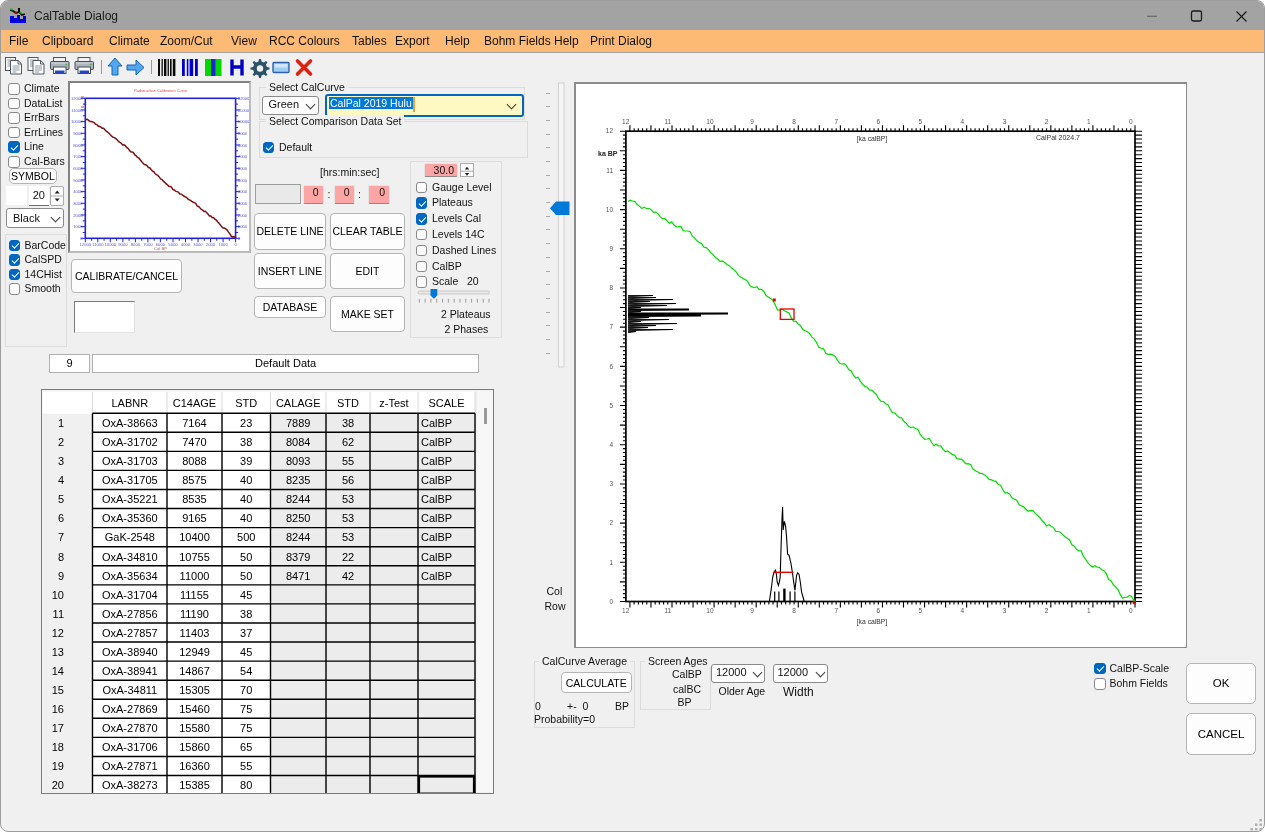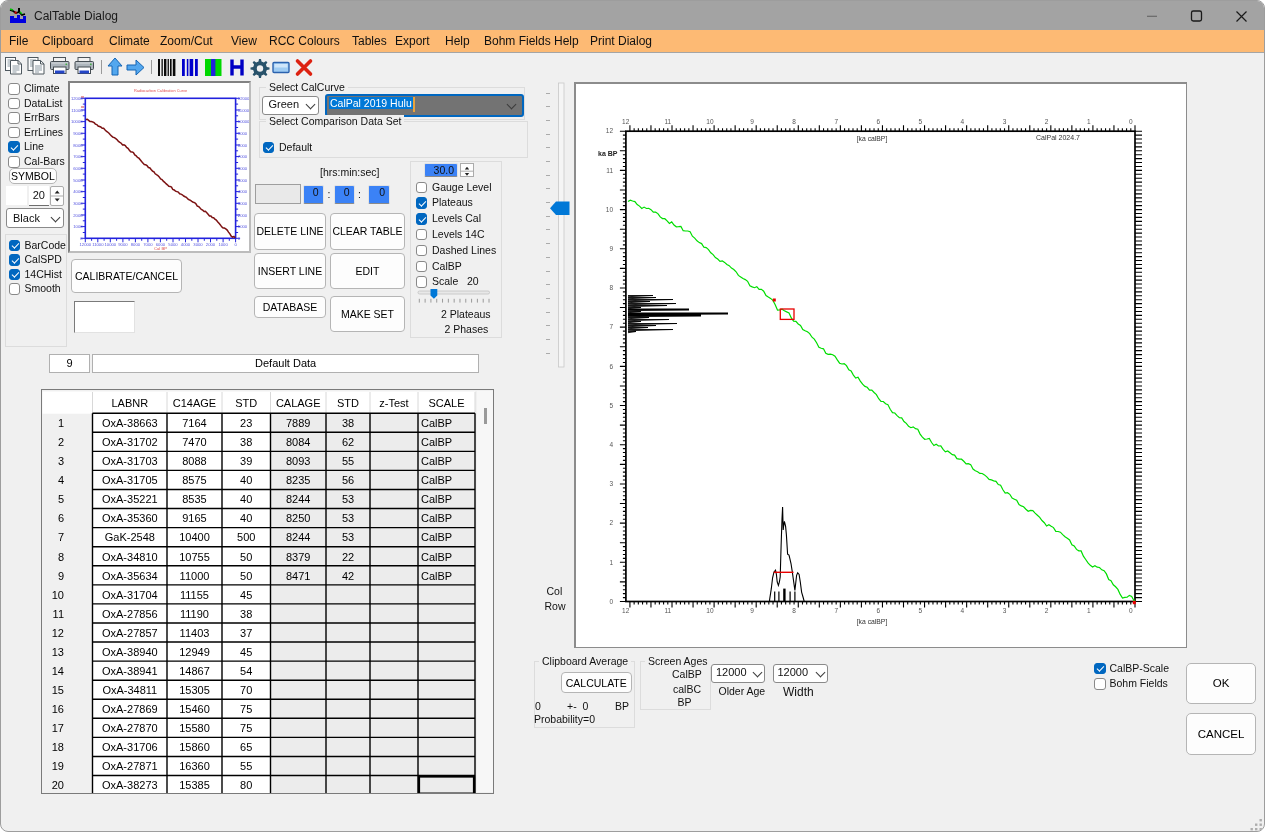--- a/index.html
+++ b/index.html
@@ -11,21 +11,21 @@
 .lbl{position:absolute;white-space:pre;color:#111}
 .cb{position:absolute;width:11.5px;height:11.5px;background:#fff;border:1px solid #898989;border-radius:3px}
 .cb.on{background:#0067c0;border-color:#0067c0}
 .cb.on::after{content:"";position:absolute;left:2px;top:2.6px;width:5.6px;height:3px;border-left:1.4px solid #fff;border-bottom:1.4px solid #fff;transform:rotate(-47deg)}
 .btn{position:absolute;background:#fdfdfd;border:1px solid #b5b5b5;border-radius:4px;display:flex;align-items:center;justify-content:center;font-size:10.5px;color:#000;white-space:pre}
 .grp{position:absolute;border:1px solid #dcdcdc}
 .grplbl{position:absolute;background:#f0f0f0;font-size:10.5px;color:#111;padding:0 3px;white-space:pre}
 .combo{position:absolute;background:#fff;border:1px solid #8a8a8a;border-radius:3px}
 .combo .txt{position:absolute;left:6px;top:3px;font-size:11px;color:#111}
 .chev{position:absolute;width:7px;height:7px;border-right:1.3px solid #3c3c3c;border-bottom:1.3px solid #3c3c3c;transform:rotate(45deg)}
-.tf{position:absolute;background:#3b82f6;border:1px solid #e3e3e3;border-bottom:1.8px solid #8a8a8a;border-radius:2px;font-size:10.5px;color:#111;text-align:right;padding-right:4px}
+.tf{position:absolute;background:#fca5a5;border:1px solid #e3e3e3;border-bottom:1.8px solid #8a8a8a;border-radius:2px;font-size:10.5px;color:#111;text-align:right;padding-right:4px}
 svg text{font-family:"Liberation Sans",sans-serif}
 </style></head>
 <body>
 <div id="win">
 <div id="titlebar">
  <svg style="position:absolute;left:8px;top:5px" width="18" height="18" viewBox="0 0 18 18">
   <rect x="1" y="10" width="4" height="7" fill="#0000e0"></rect>
         <rect x="5" y="12" width="3" height="5" fill="#0000e0"></rect>
         <rect x="8" y="9" width="3" height="8" fill="#0000e0"></rect>
         <rect x="11" y="13" width="3" height="4" fill="#0000e0"></rect>
@@ -198,21 +198,21 @@
 </svg>
 <div class="btn" style="left:70px;top:257.5px;width:111px;height:34.5px;font-size:10.5px">CALIBRATE/CANCEL</div>
 <div style="position:absolute;left:73px;top:300px;width:61px;height:32px;background:#fff;border:1.5px solid #e2e2e2;border-top-color:#7a7a7a;border-left-color:#7a7a7a"></div>
 
 <div class="grp" style="left:258px;top:86px;width:266px;height:33px"></div>
 <span class="grplbl" style="left:265px;top:79.5px">Select CalCurve</span>
 <div class="combo" style="left:260.5px;top:94.5px;width:57.5px;height:19.5px">
       <span class="txt" style="top:1.5px">Green</span>
       <span class="chev" style="left:44px;top:4.5px"></span>
     </div>
-<div style="position:absolute;left:324px;top:92.5px;width:199px;height:23px;background:#737373;border:2px solid #0067c0;border-radius:3px">
+<div style="position:absolute;left:324px;top:92.5px;width:199px;height:23px;background:#fef9c3;border:2px solid #0067c0;border-radius:3px">
  <span style="position:absolute;left:2px;top:1.5px;font-size:10.5px;background:#0078d7;color:#fff;padding:0 1px">CalPal 2019 Hulu</span>
  <span style="position:absolute;left:86px;top:1.5px;width:2px;height:15px;background:#e8a33d"></span>
  <span class="chev" style="left:181px;top:5px"></span>
 </div>
 
 <div class="grp" style="left:258px;top:120px;width:269px;height:37px"></div>
 <span class="grplbl" style="left:265px;top:113.5px">Select Comparison Data Set</span>
 <span class="cb on" style="left:261.5px;top:140.5px"></span>
     <span class="lbl" style="left:278px;top:139.5px;font-size:10.5px">Default</span>
 
@@ -461,21 +461,21 @@
  <polyline points="195.6,519.5 195.6,517.7 197.3,506.7 198.6,495.8 200.0,489.9 201.5,488.2 202.4,492.4 203.2,500.0 204.4,503.4 205.4,500.0 206.2,494.9 207.1,464.0 208.0,437.0 208.6,425.1 209.2,448.0 209.6,444.4 210.4,439.4 211.6,444.4 212.4,452.9 213.6,472.2 215.0,473.1 215.8,476.4 217.0,481.5 218.3,489.9 220.9,508.4 222.6,493.3 223.7,490.7 225.1,492.4 226.3,500.0 227.6,510.1 229.3,516.0 230.2,519.5" fill="none" stroke="#000" stroke-width="1.1"></polyline>
  <path d="M200.7 519V509.6M204.9 519V509.6M216.1 519V509.6M220.9 519V509.6" stroke="#000" stroke-width="1.2" fill="none"></path>
  <path d="M210.4 519V506.6" stroke="#000" stroke-width="2.4" fill="none"></path>
  <path d="M199.8 490.3H219.5" stroke="#e80000" stroke-width="1.4"></path>
  <rect x="206.3" y="227" width="13.7" height="10.4" fill="none" stroke="#e80000" stroke-width="1.3"></rect>
  <rect x="198.8" y="216.5" width="3" height="3" fill="#e80000"></rect>
  <rect x="558.8" y="518.8" width="3" height="3.4" fill="#e80000"></rect>
 </svg>
 
 <div class="grp" style="left:533px;top:660px;width:101px;height:67px"></div>
-<span class="grplbl" style="left:538px;top:653.5px">Clipboard Average</span>
+<span class="grplbl" style="left:538px;top:653.5px">CalCurve Average</span>
 <div class="btn" style="left:560px;top:671px;width:70.5px;height:21px;font-size:10.5px">CALCULATE</div>
 <span class="lbl" style="left:534px;top:698.5px;font-size:10.5px">0</span>
 <span class="lbl" style="left:566px;top:698.5px;font-size:10.5px">+-  0</span>
 <span class="lbl" style="left:614px;top:698.5px;font-size:10.5px">BP</span>
 <span class="lbl" style="left:533px;top:711.5px;font-size:10.5px">Probability=0</span>
 
 <div class="grp" style="left:638.7px;top:660px;width:71.3px;height:49px"></div>
 <span class="grplbl" style="left:644px;top:653.5px">Screen Ages</span>
 <span class="lbl" style="left:671px;top:667px;font-size:10.5px">CalBP</span>
 <span class="lbl" style="left:672px;top:681.5px;font-size:10.5px">calBC</span>

